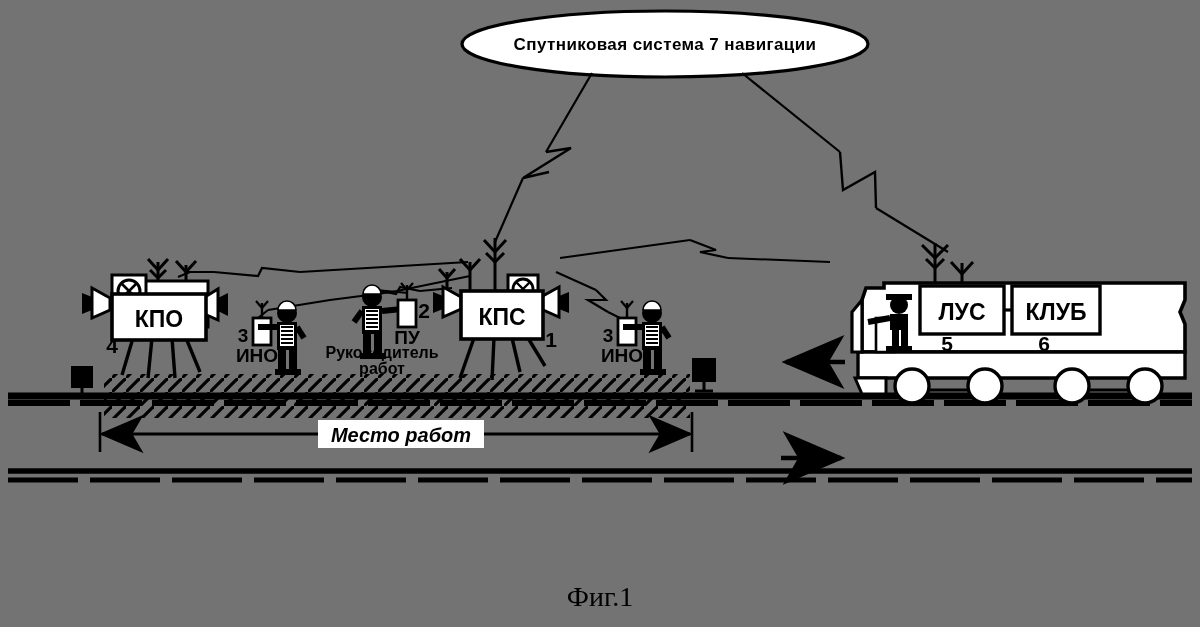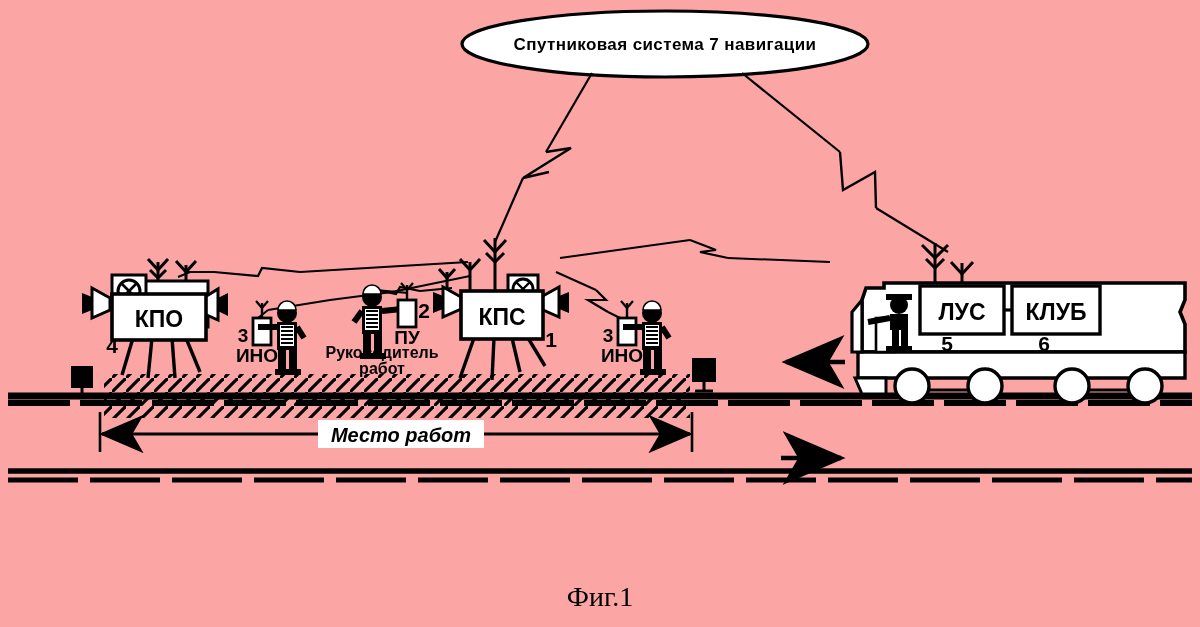--- a/index.html
+++ b/index.html
@@ -7,21 +7,21 @@
     padding: 0;
     background: #ffffff;
   }
   body {
     font-family: "Liberation Sans", sans-serif;
   }
   #page {
     position: relative;
     width: 1200px;
     height: 627px;
-    background: #fca5a5;
+    background: #737373;
     overflow: hidden;
   }
   #svg-root {
     position: absolute;
     left: 0;
     top: 0;
     width: 1200px;
     height: 627px;
   }
   .lbl {

